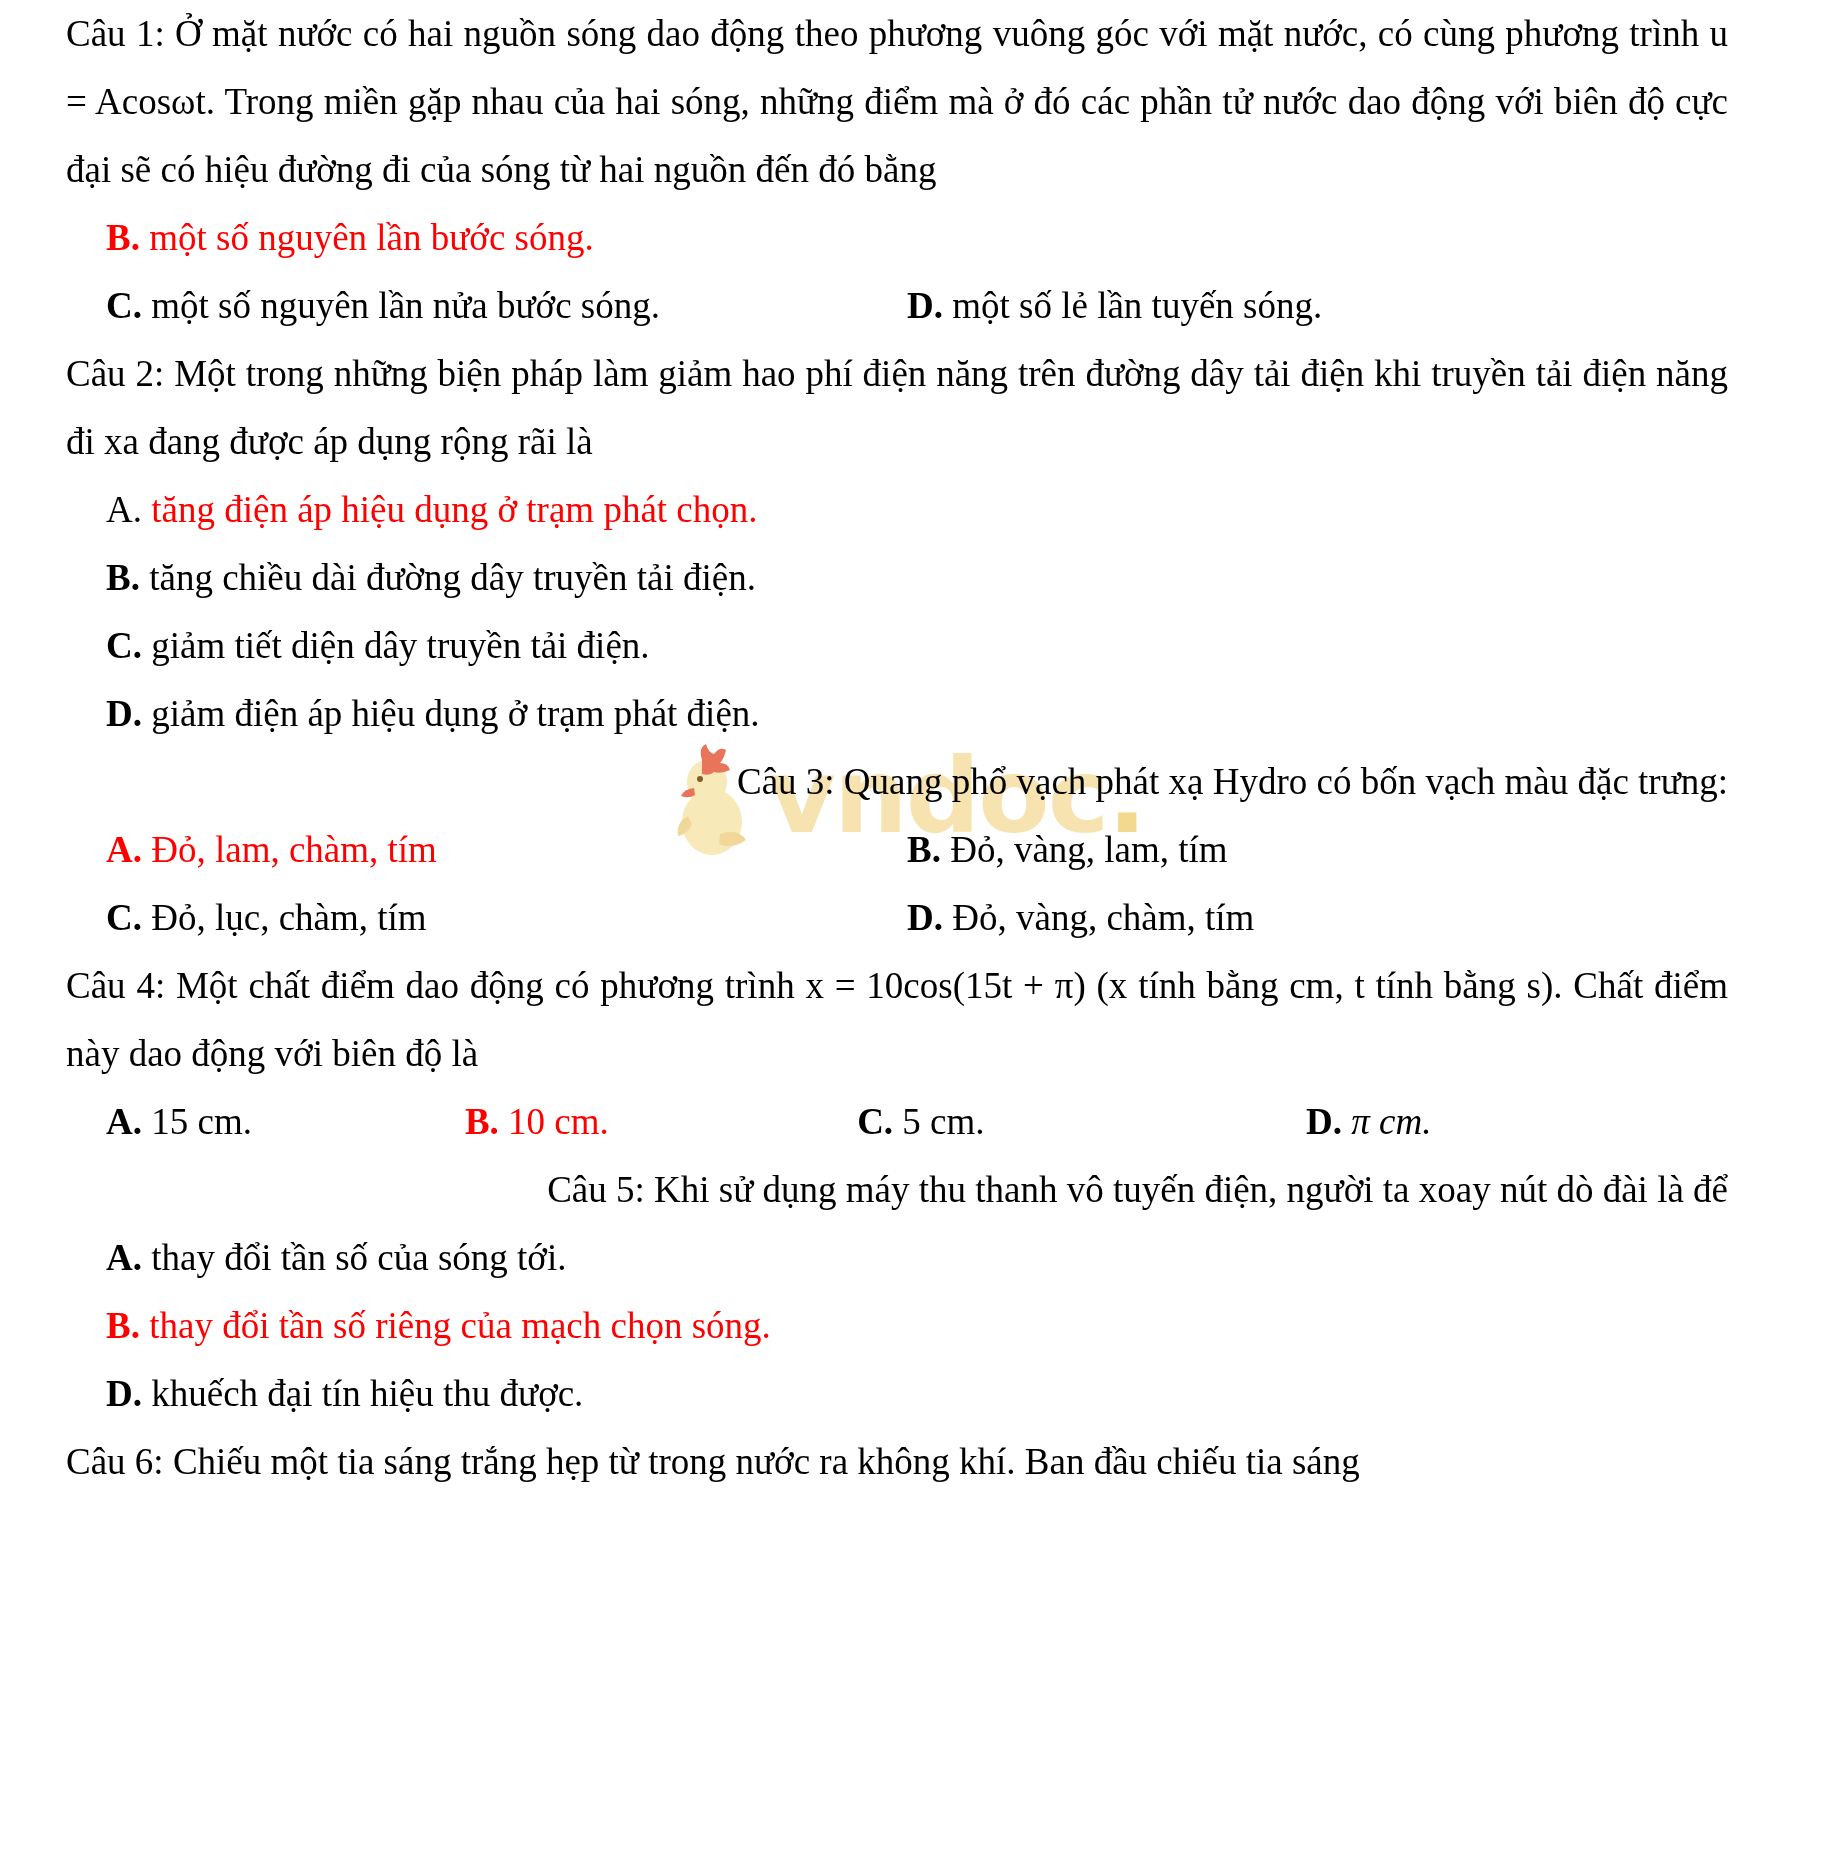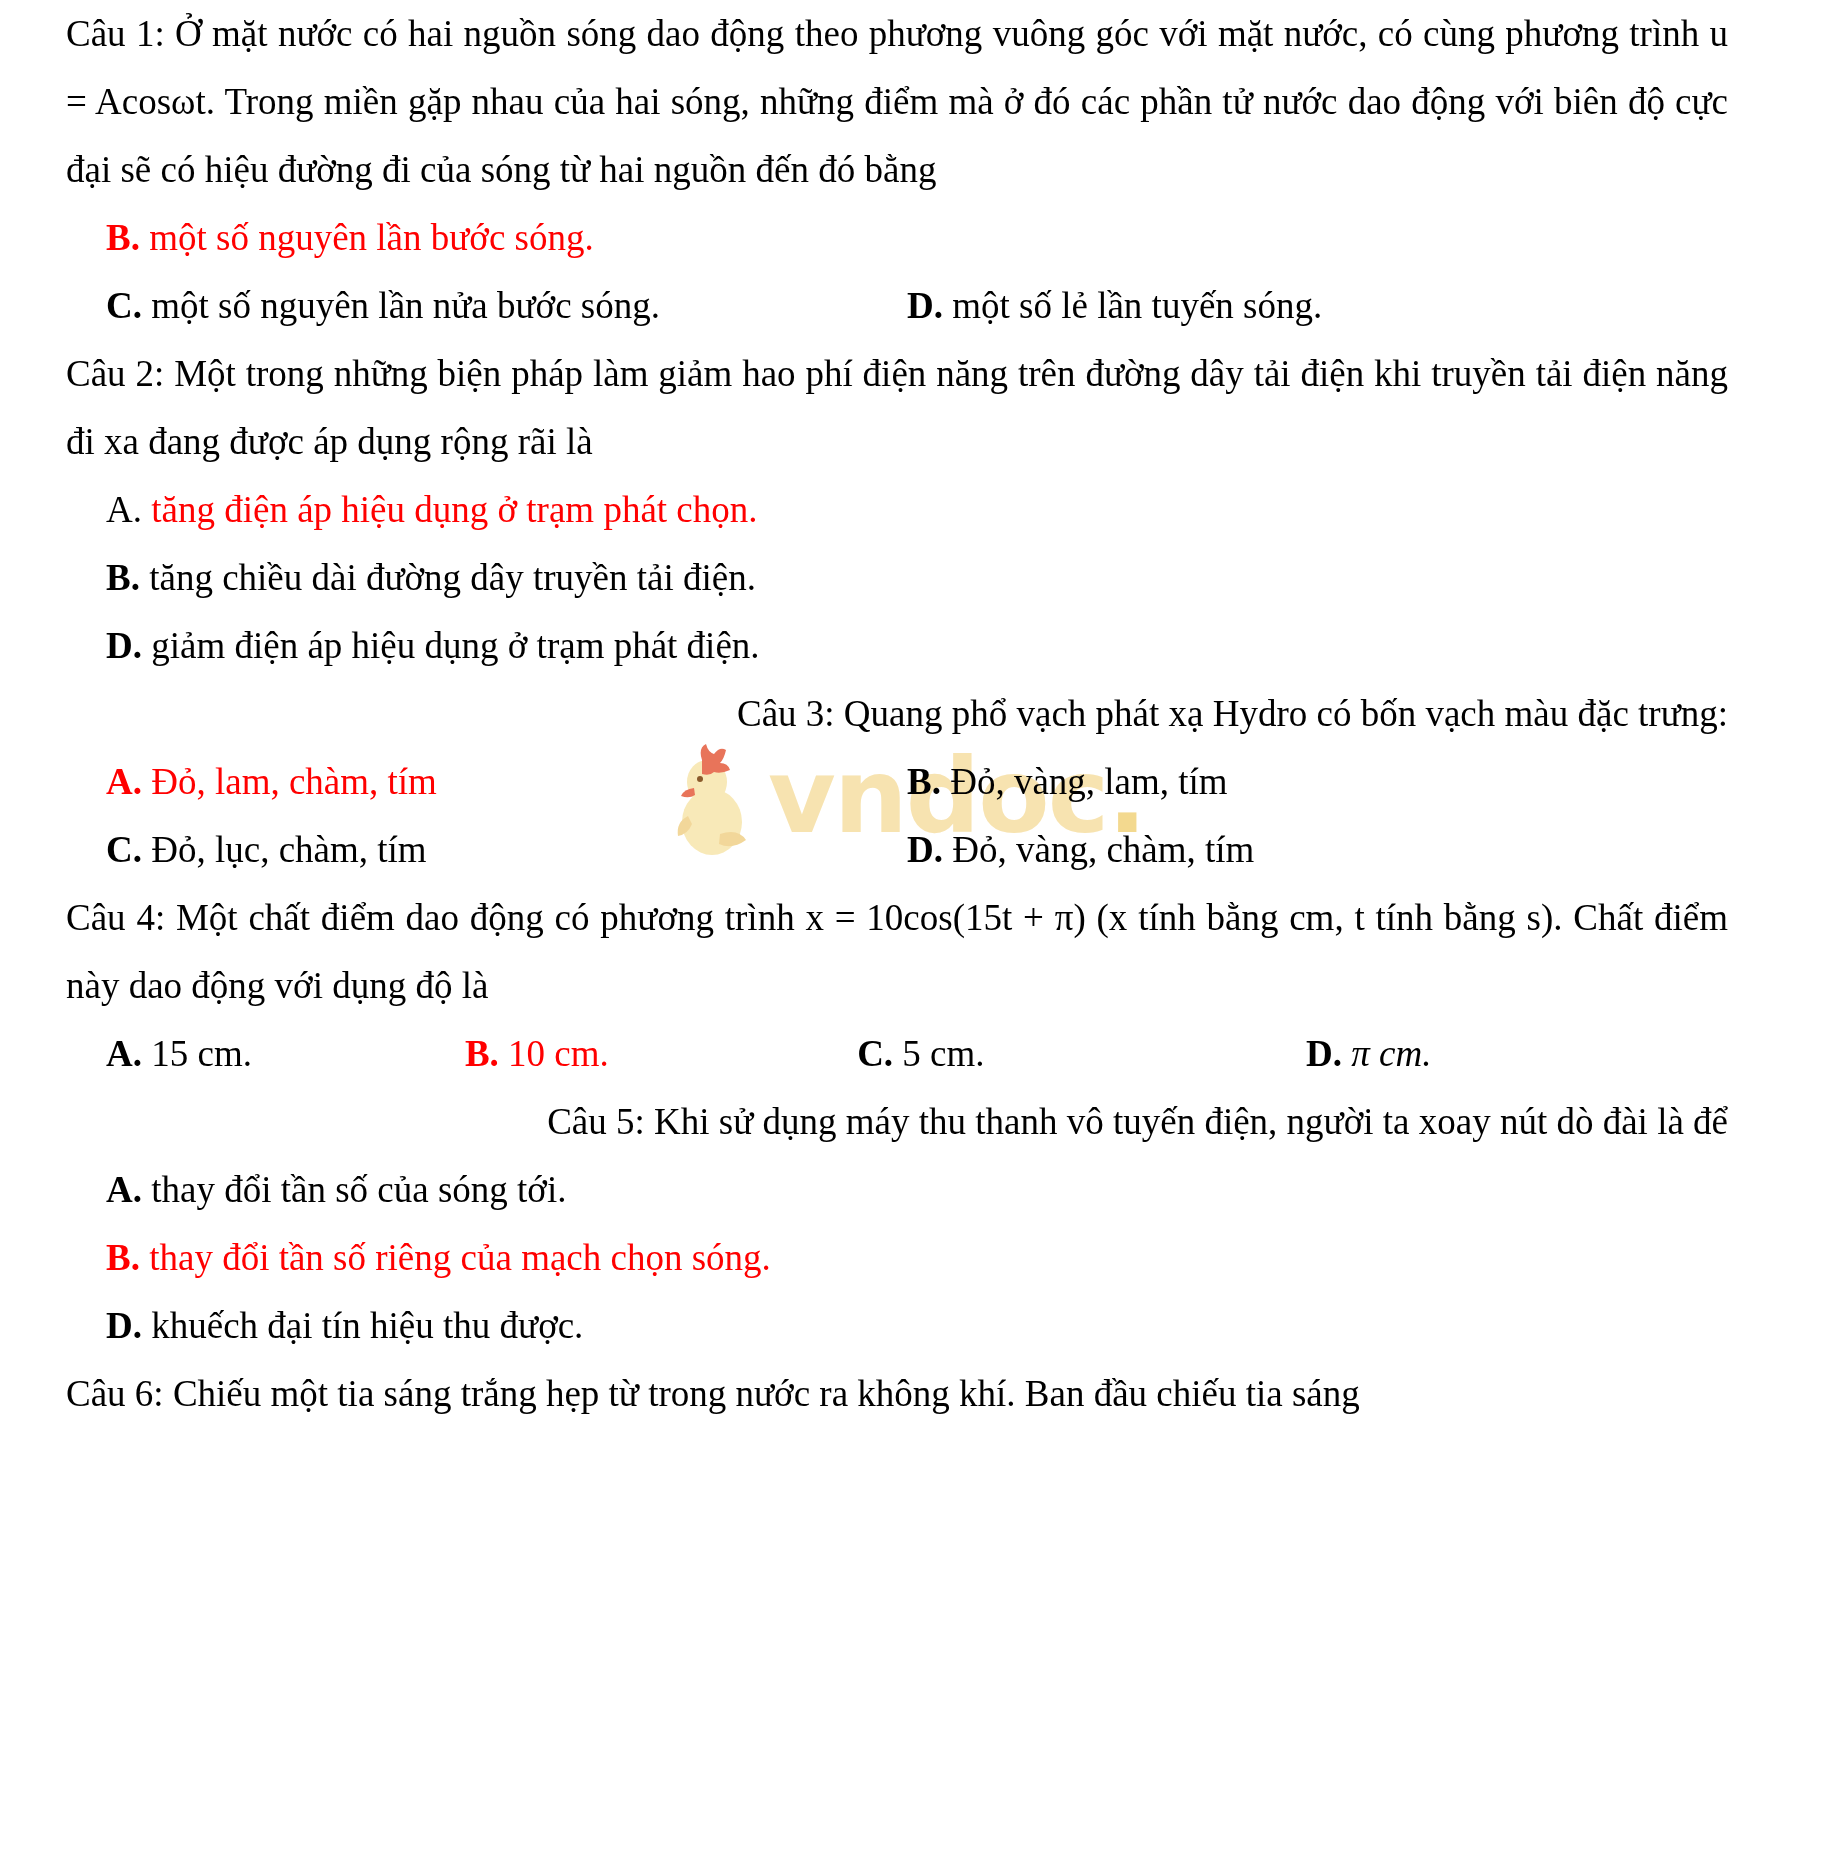--- a/index.html
+++ b/index.html
@@ -152,35 +152,38 @@
 
   <div class="qline"><span class="qlabel">Câu 2:</span><span> Một trong những biện pháp làm giảm hao phí điện năng trên đường dây tải điện khi truyền tải điện năng đi xa đang được áp dụng rộng rãi là</span></div>
 
   <div class="opt-row single">
     <div class="opt"><span class="olabel plain">A.</span><span class="otext red">  tăng điện áp hiệu dụng ở trạm phát chọn.</span></div>
   </div>
   <div class="opt-row single">
     <div class="opt"><span class="olabel">B.</span><span class="otext"> tăng chiều dài đường dây truyền tải điện.</span></div>
   </div>
   <div class="opt-row single">
+    <div class="opt"><span class="olabel">C.</span><span class="otext"> giảm tiết diện dây truyền tải điện.</span></div>
+  </div>
+  <div class="opt-row single">
     <div class="opt"><span class="olabel">D.</span><span class="otext"> giảm điện áp hiệu dụng ở trạm phát điện.</span></div>
   </div>
 
   <div class="qline qlast"><span class="qlabel">Câu 3:</span><span> Quang phổ vạch phát xạ Hydro có bốn vạch màu đặc trưng:</span></div>
 
   <div class="opt-row two-col">
     <div class="opt"><span class="olabel red">A.</span><span class="otext red"> Đỏ, lam, chàm, tím</span></div>
     <div class="opt"><span class="olabel">B.</span><span class="otext"> Đỏ, vàng, lam, tím</span></div>
   </div>
   <div class="opt-row two-col">
     <div class="opt"><span class="olabel">C.</span><span class="otext"> Đỏ, lục, chàm, tím</span></div>
     <div class="opt"><span class="olabel">D.</span><span class="otext"> Đỏ, vàng, chàm, tím</span></div>
   </div>
 
-  <div class="qline"><span class="qlabel">Câu 4:</span><span> Một chất điểm dao động có phương trình x = 10cos(15t + π) (x tính bằng cm, t tính bằng s). Chất điểm này dao động với dụng độ là</span></div>
+  <div class="qline"><span class="qlabel">Câu 4:</span><span> Một chất điểm dao động có phương trình x = 10cos(15t + π) (x tính bằng cm, t tính bằng s). Chất điểm này dao động với biên độ là</span></div>
 
   <div class="opt-row four-col">
     <div class="opt"><span class="olabel">A.</span><span class="otext"> 15 cm.</span></div>
     <div class="opt"><span class="olabel red">B.</span><span class="otext red"> 10 cm.</span></div>
     <div class="opt"><span class="olabel">C.</span><span class="otext"> 5 cm.</span></div>
     <div class="opt"><span class="olabel">D.</span><span class="otext pi">  π  cm.</span></div>
   </div>
 
   <div class="qline qlast"><span class="qlabel">Câu 5:</span><span> Khi sử dụng máy thu thanh vô tuyến điện, người ta xoay nút dò đài là để</span></div>
 

